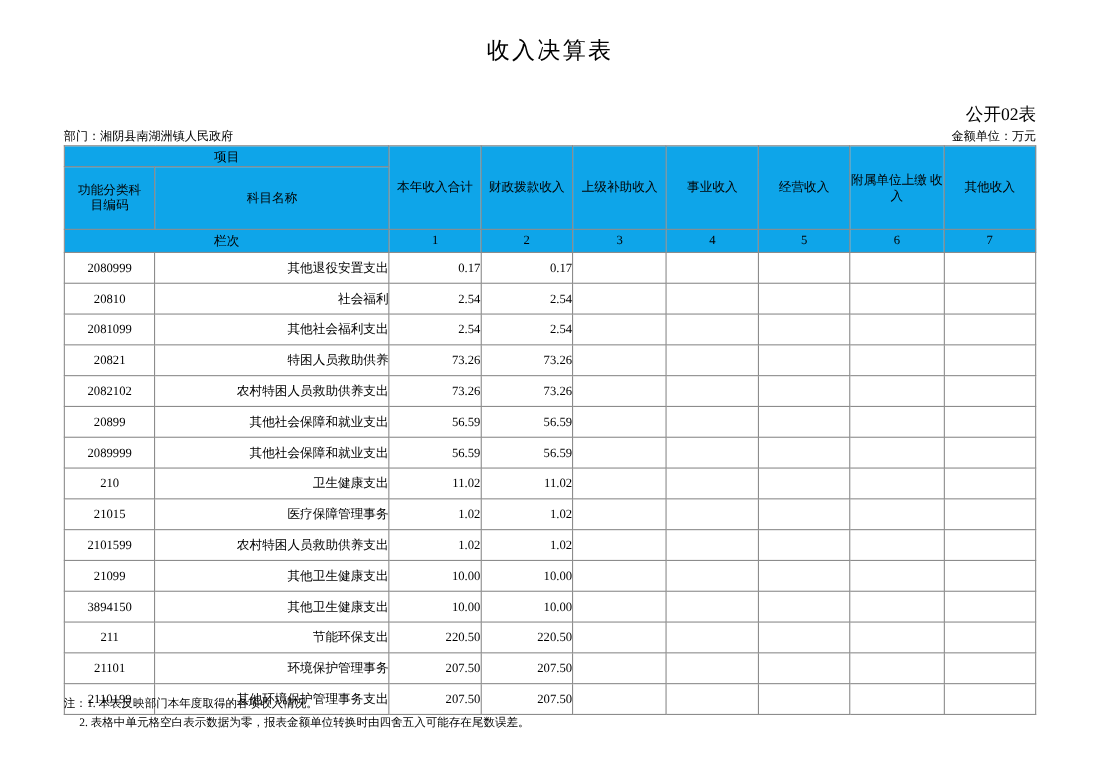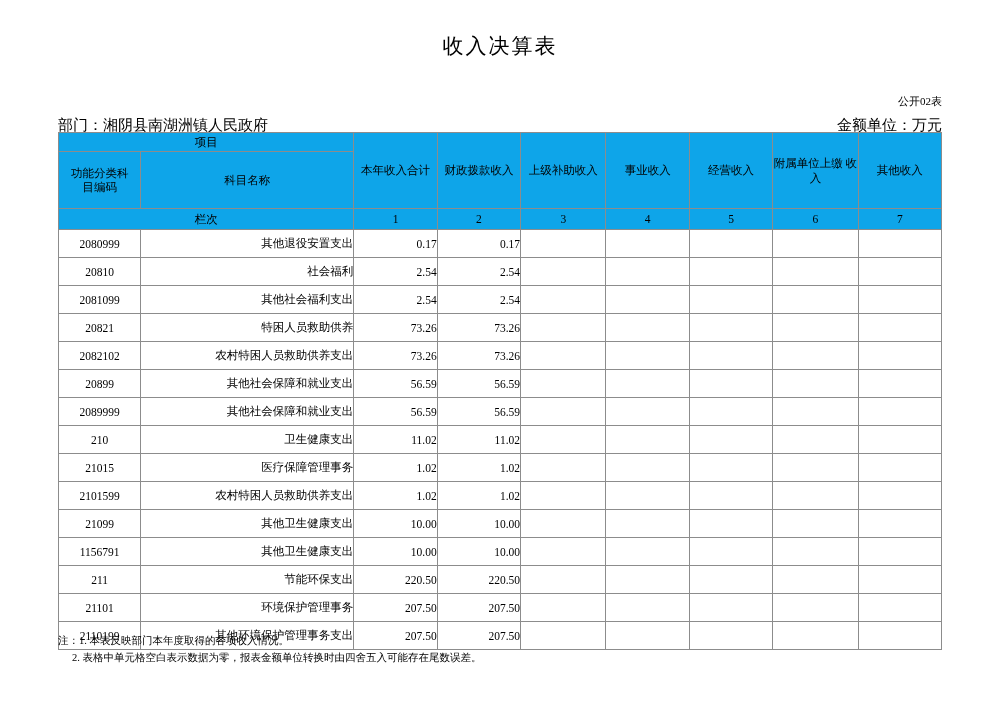--- a/index.html
+++ b/index.html
@@ -26,29 +26,29 @@
     font-size: 21px;
     font-weight: normal;
     letter-spacing: 2px;
     margin-top: 32px;
     font-family: "Liberation Serif", "DejaVu Serif", serif;
   }
   .form-code {
     position: absolute;
     top: 62px;
     right: 58px;
-    font-size: 11px;
+    font-size: 16px;
   }
   .meta-row {
     position: absolute;
     top: 84px;
     left: 58px;
     right: 58px;
     height: 14px;
-    font-size: 15px;
+    font-size: 11px;
   }
   .meta-left {
     position: absolute;
     left: 0;
     top: 0;
   }
   .meta-right {
     position: absolute;
     right: 0;
     top: 0;
@@ -300,21 +300,21 @@
         <td class="cell-name">其他卫生健康支出</td>
         <td class="cell-num">10.00</td>
         <td class="cell-num">10.00</td>
         <td class="cell-empty"></td>
         <td class="cell-empty"></td>
         <td class="cell-empty"></td>
         <td class="cell-empty"></td>
         <td class="cell-empty"></td>
       </tr>
       <tr>
-        <td class="cell-code">1156791</td>
+        <td class="cell-code">3894150</td>
         <td class="cell-name">其他卫生健康支出</td>
         <td class="cell-num">10.00</td>
         <td class="cell-num">10.00</td>
         <td class="cell-empty"></td>
         <td class="cell-empty"></td>
         <td class="cell-empty"></td>
         <td class="cell-empty"></td>
         <td class="cell-empty"></td>
       </tr>
       <tr>

